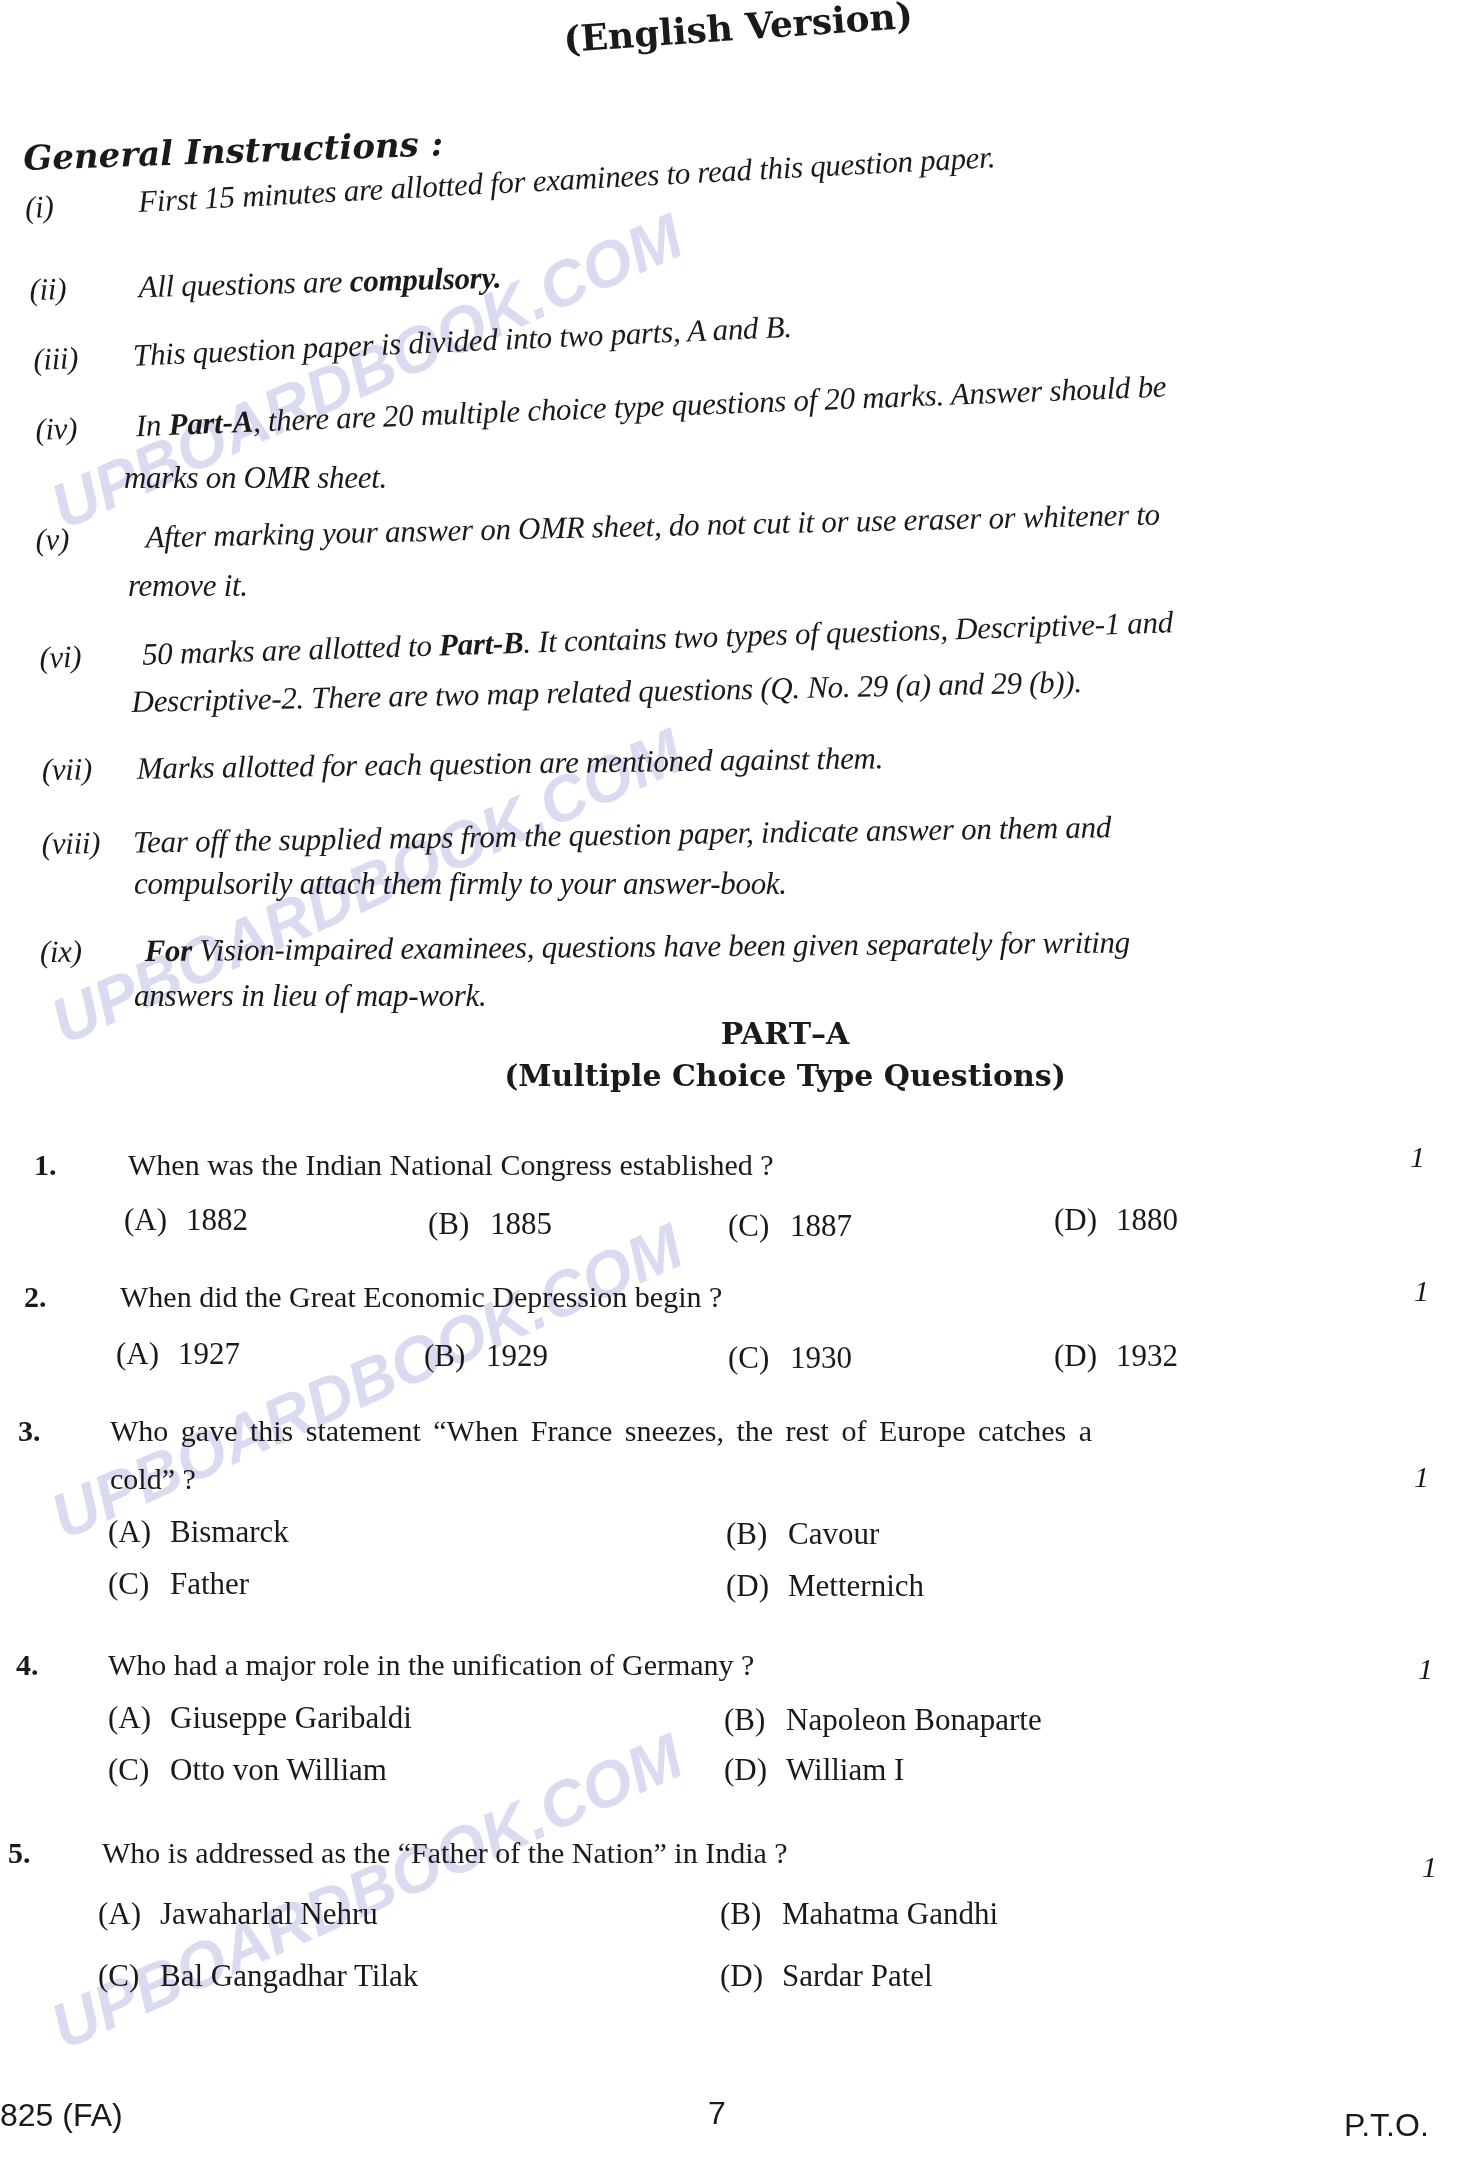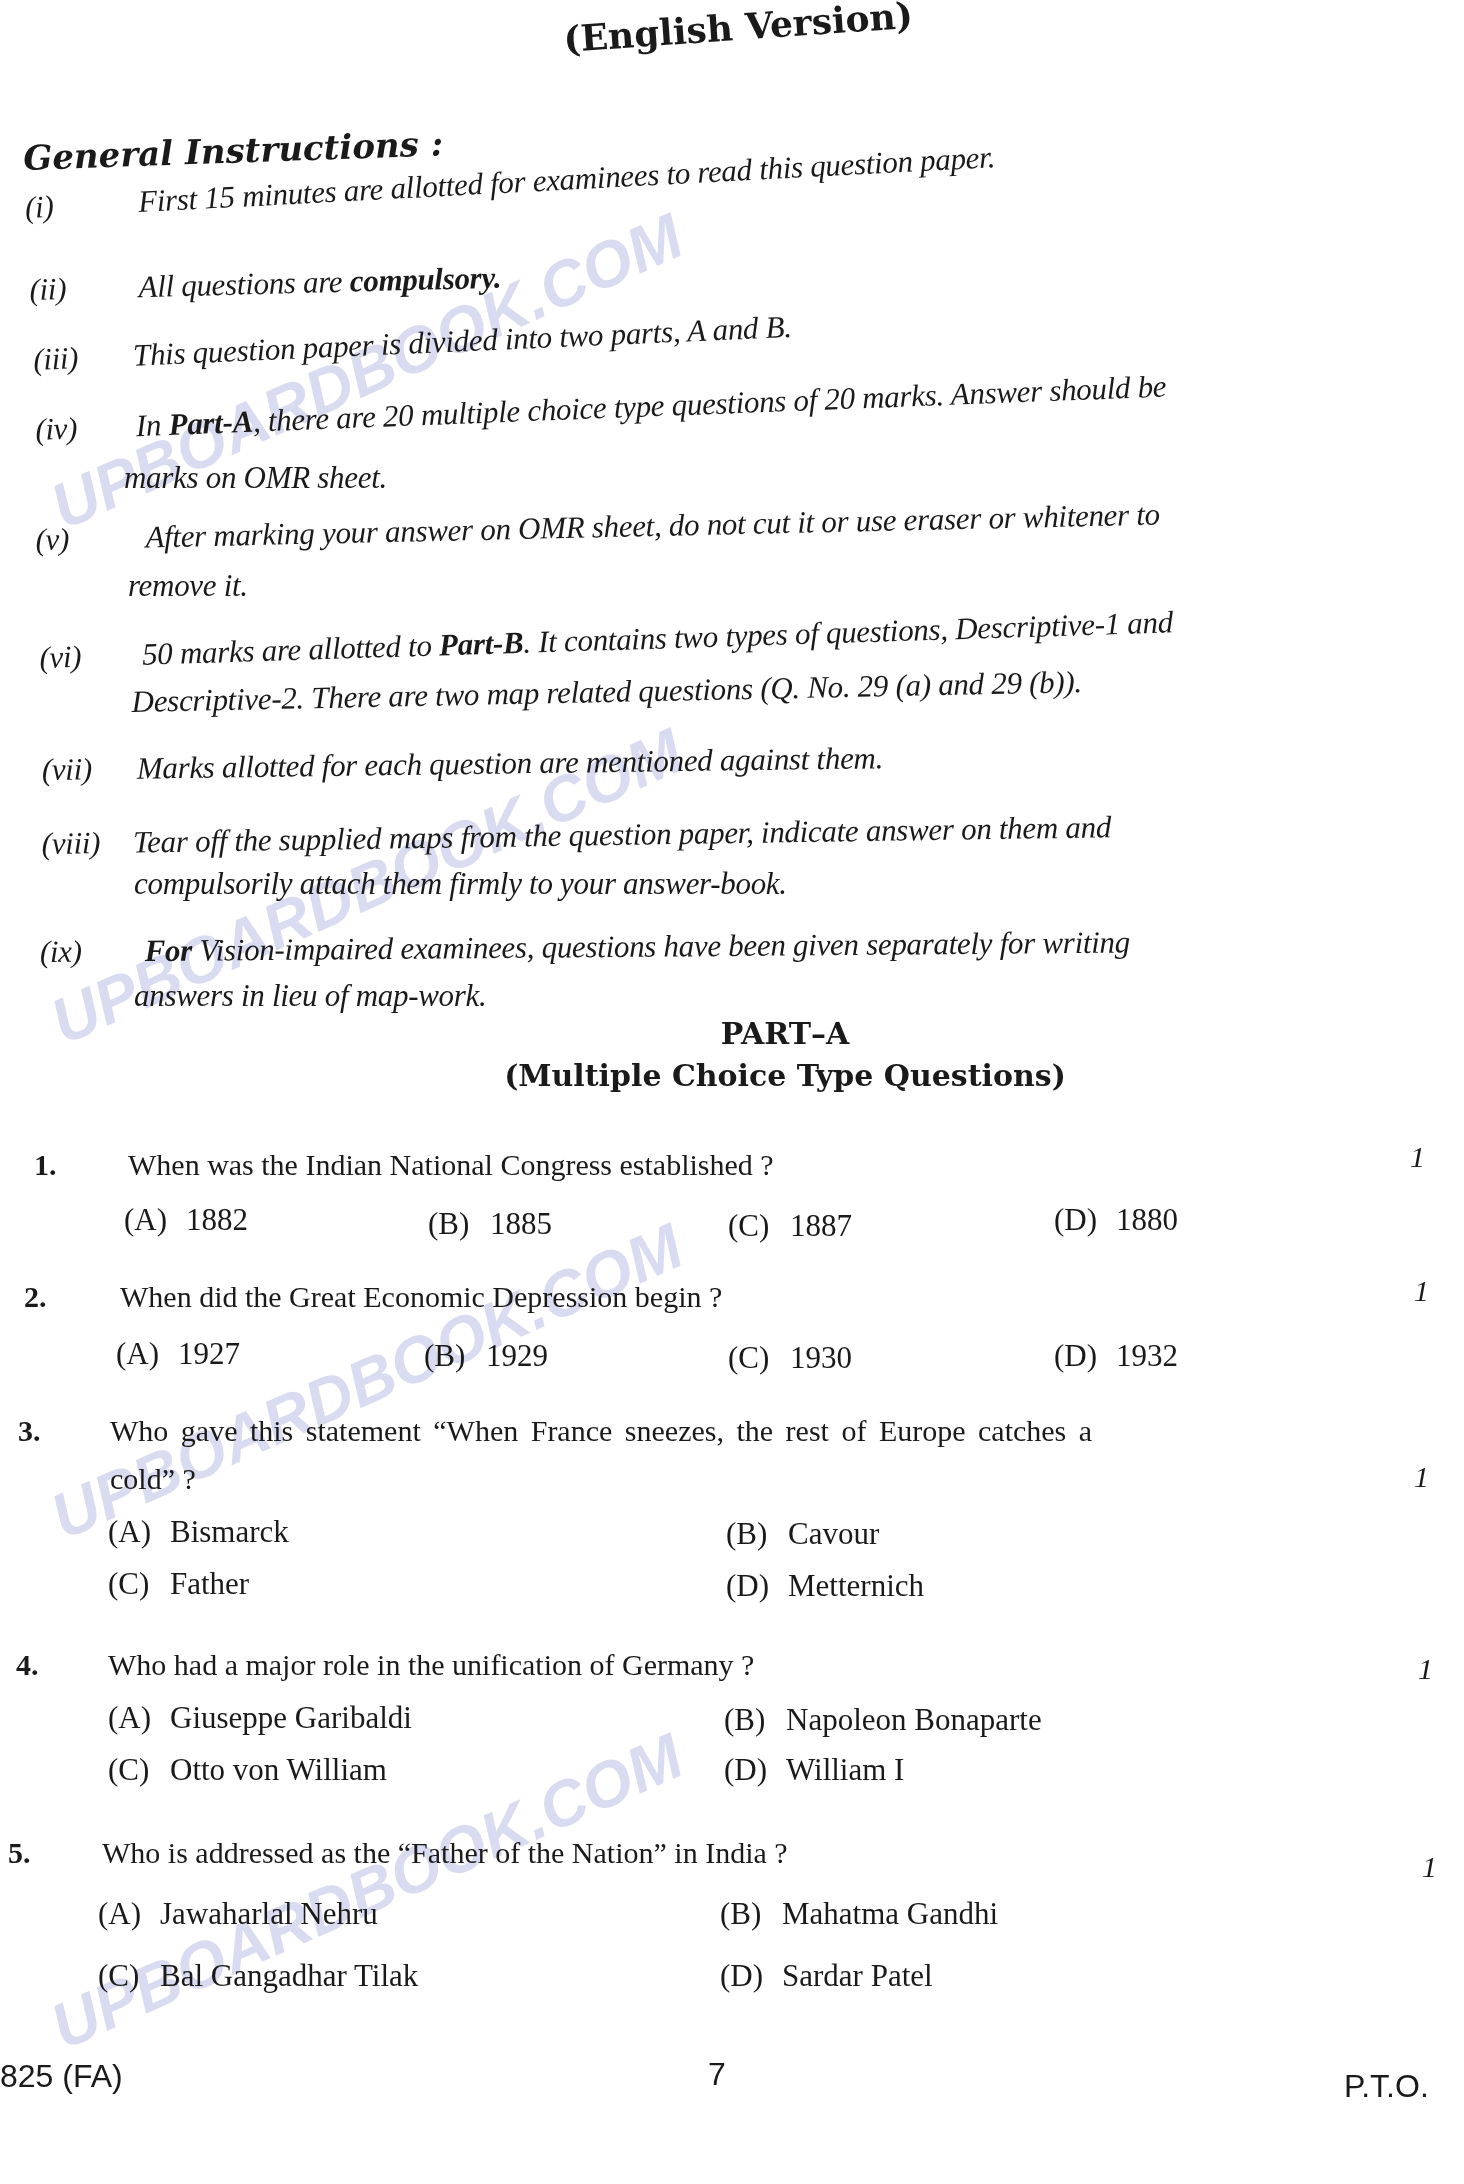--- a/index.html
+++ b/index.html
@@ -9,21 +9,21 @@
   .title { font-size:36px; font-weight:bold; transform:rotate(-4deg); transform-origin:left bottom; }
   .gi-head { font-size:34px; font-weight:bold; font-style:italic; transform:rotate(-2deg); transform-origin:left bottom; }
   .inst { font-size:31px; font-style:italic; font-family:"Liberation Serif",serif; letter-spacing:-0.3px; }
   .inst b { font-weight:bold; }
   .sec-title { font-size:30px; font-weight:bold; text-align:center; width:1464px; left:0; }
   .q { font-size:30px; font-family:"Liberation Serif",serif; }
   .qnum { font-weight:bold; }
   .marks { font-style:italic; font-size:30px; font-family:"Liberation Serif",serif; }
   .opt { font-size:31px; font-family:Liberation Serif, serif; }
   .opt .lbl { display:inline-block; width:62px; }
-  .footer { font-family:"Liberation Sans",sans-serif; font-size:32px; }
+  .footer { font-family:"Liberation Sans",sans-serif; font-size:32px;margin-top:39px; }
   .watermark { position:absolute; font-family:"Liberation Sans",sans-serif; font-weight:bold; font-style:italic;
                font-size:64px; color:rgba(120,130,200,0.28); transform:rotate(-24deg); transform-origin:left bottom; white-space:nowrap; pointer-events:none; }
 </style>
 </head>
 <body>
 
 <div class="watermark" style="left:70px; top:470px;">UPBOARDBOOK.COM</div>
 <div class="watermark" style="left:70px; top:985px;">UPBOARDBOOK.COM</div>
 <div class="watermark" style="left:70px; top:1480px;">UPBOARDBOOK.COM</div>
 <div class="watermark" style="left:70px; top:1990px;">UPBOARDBOOK.COM</div>

